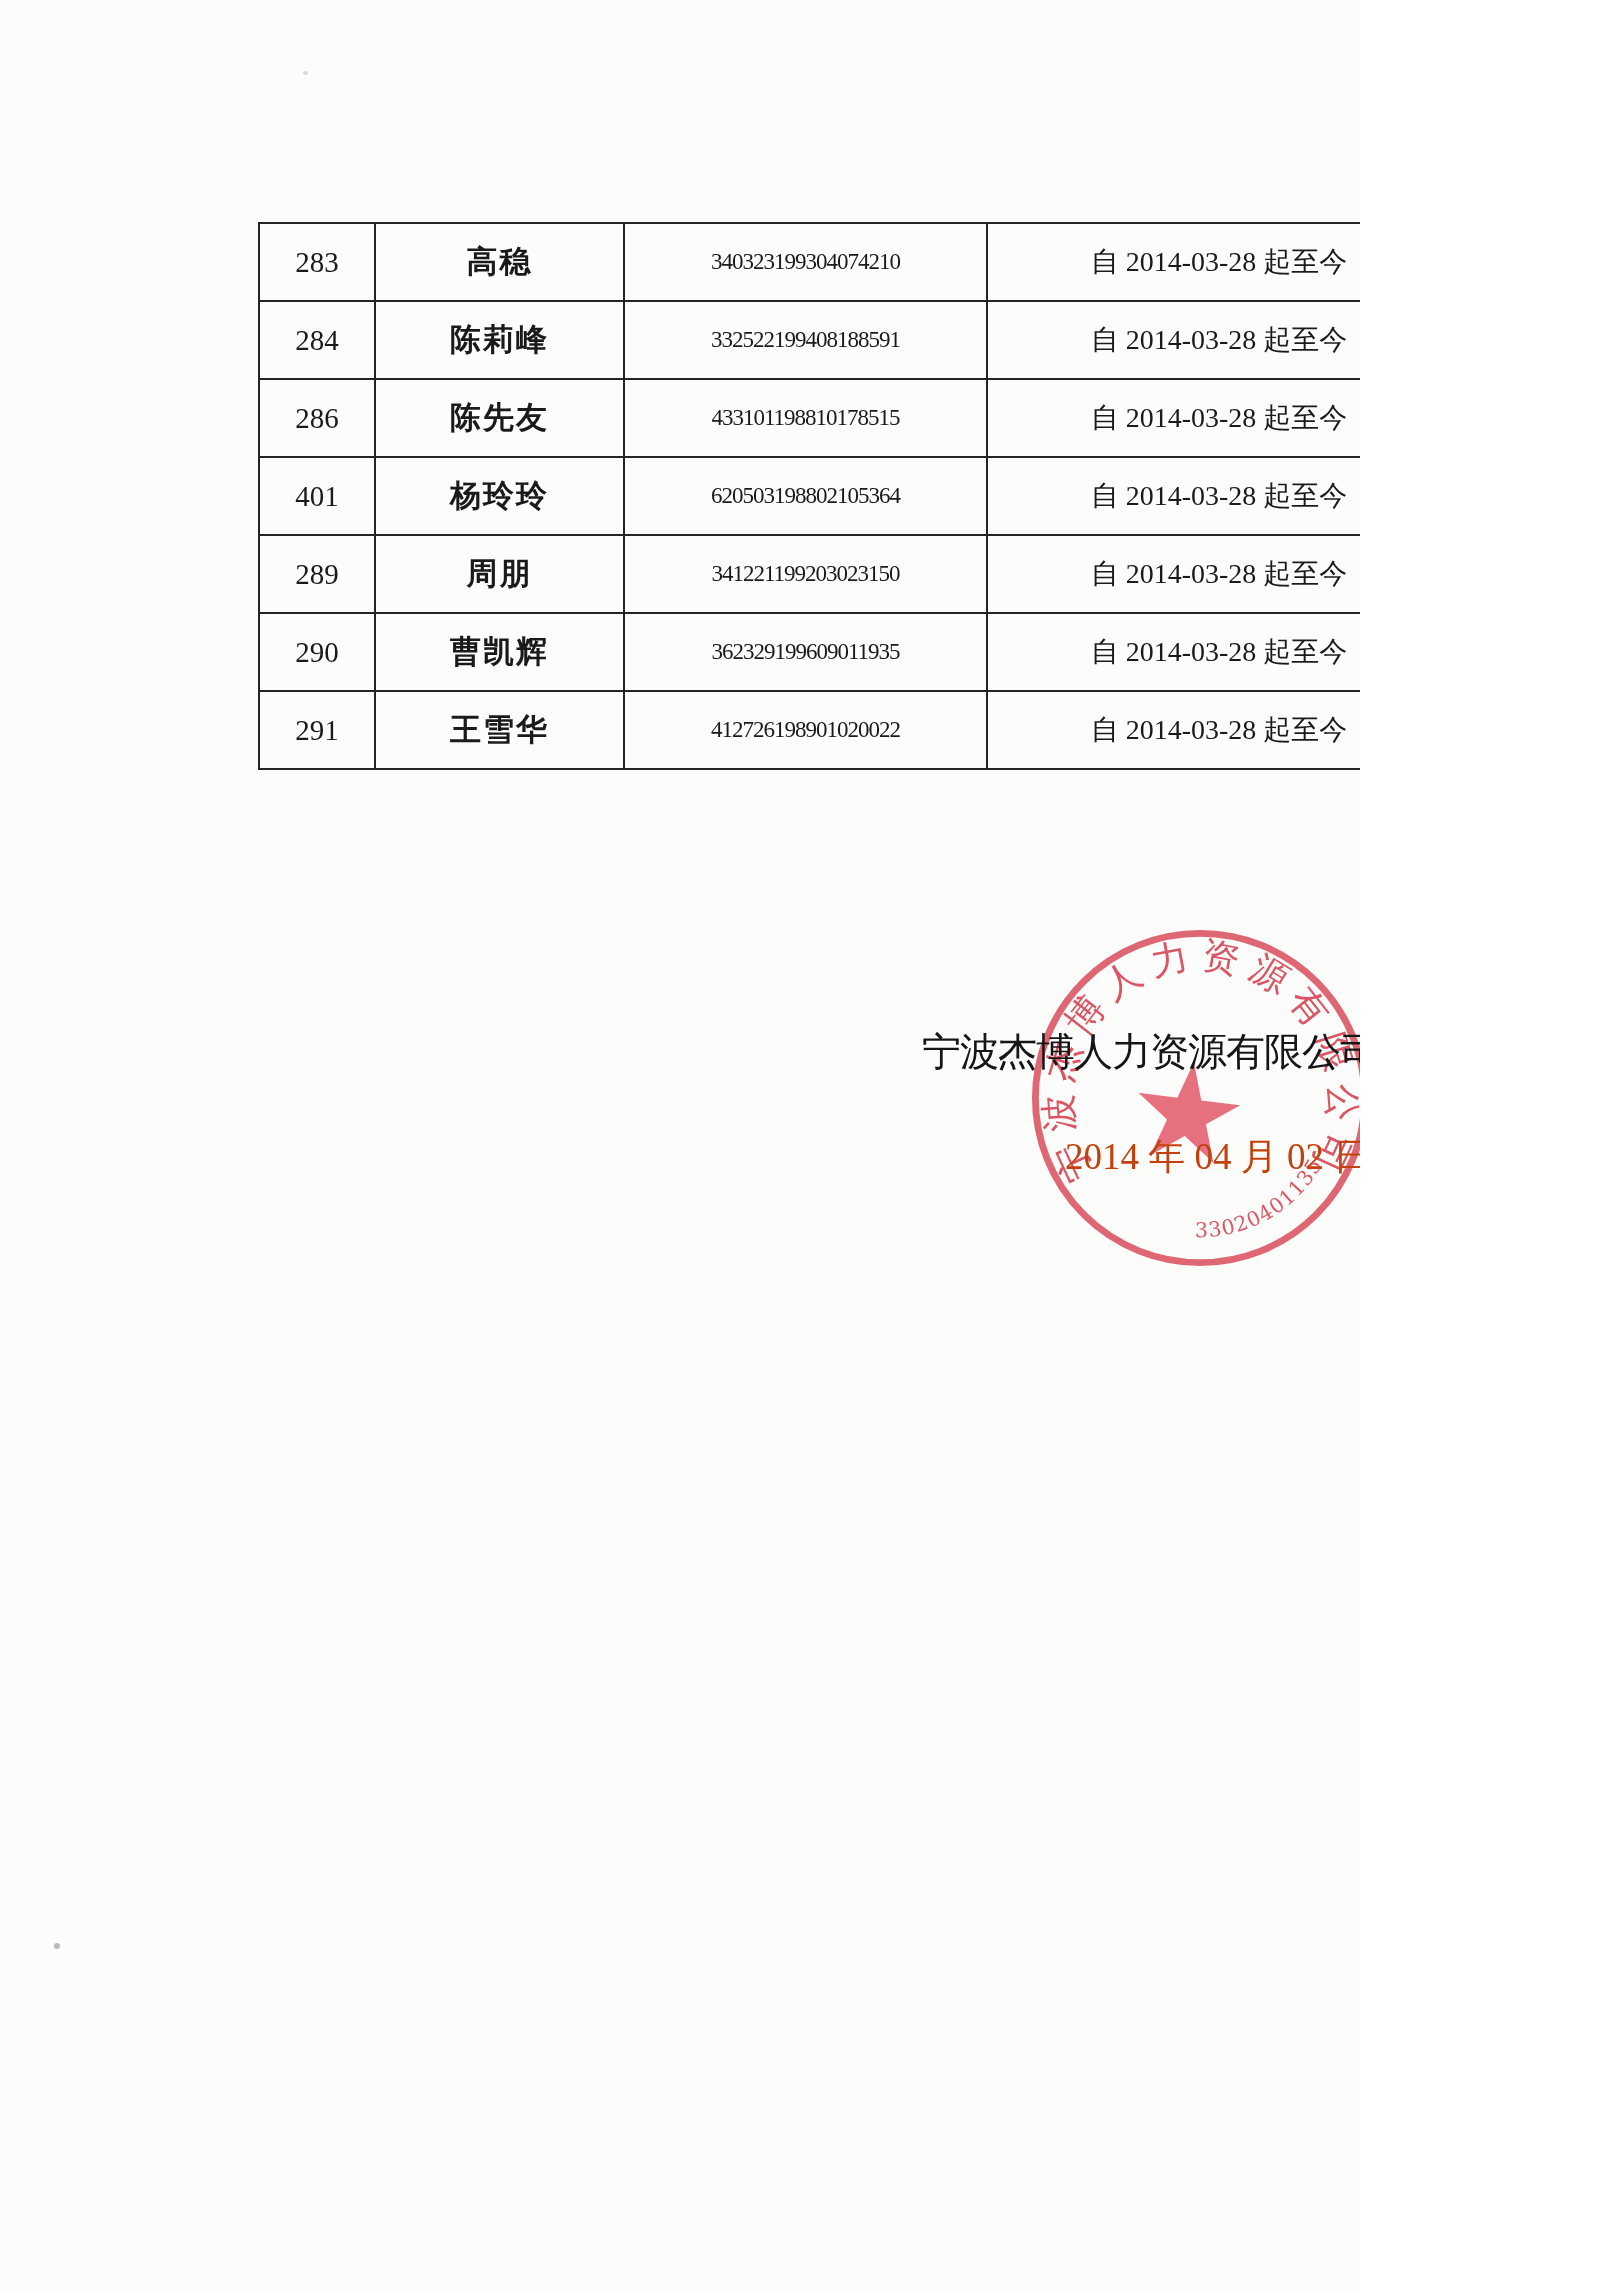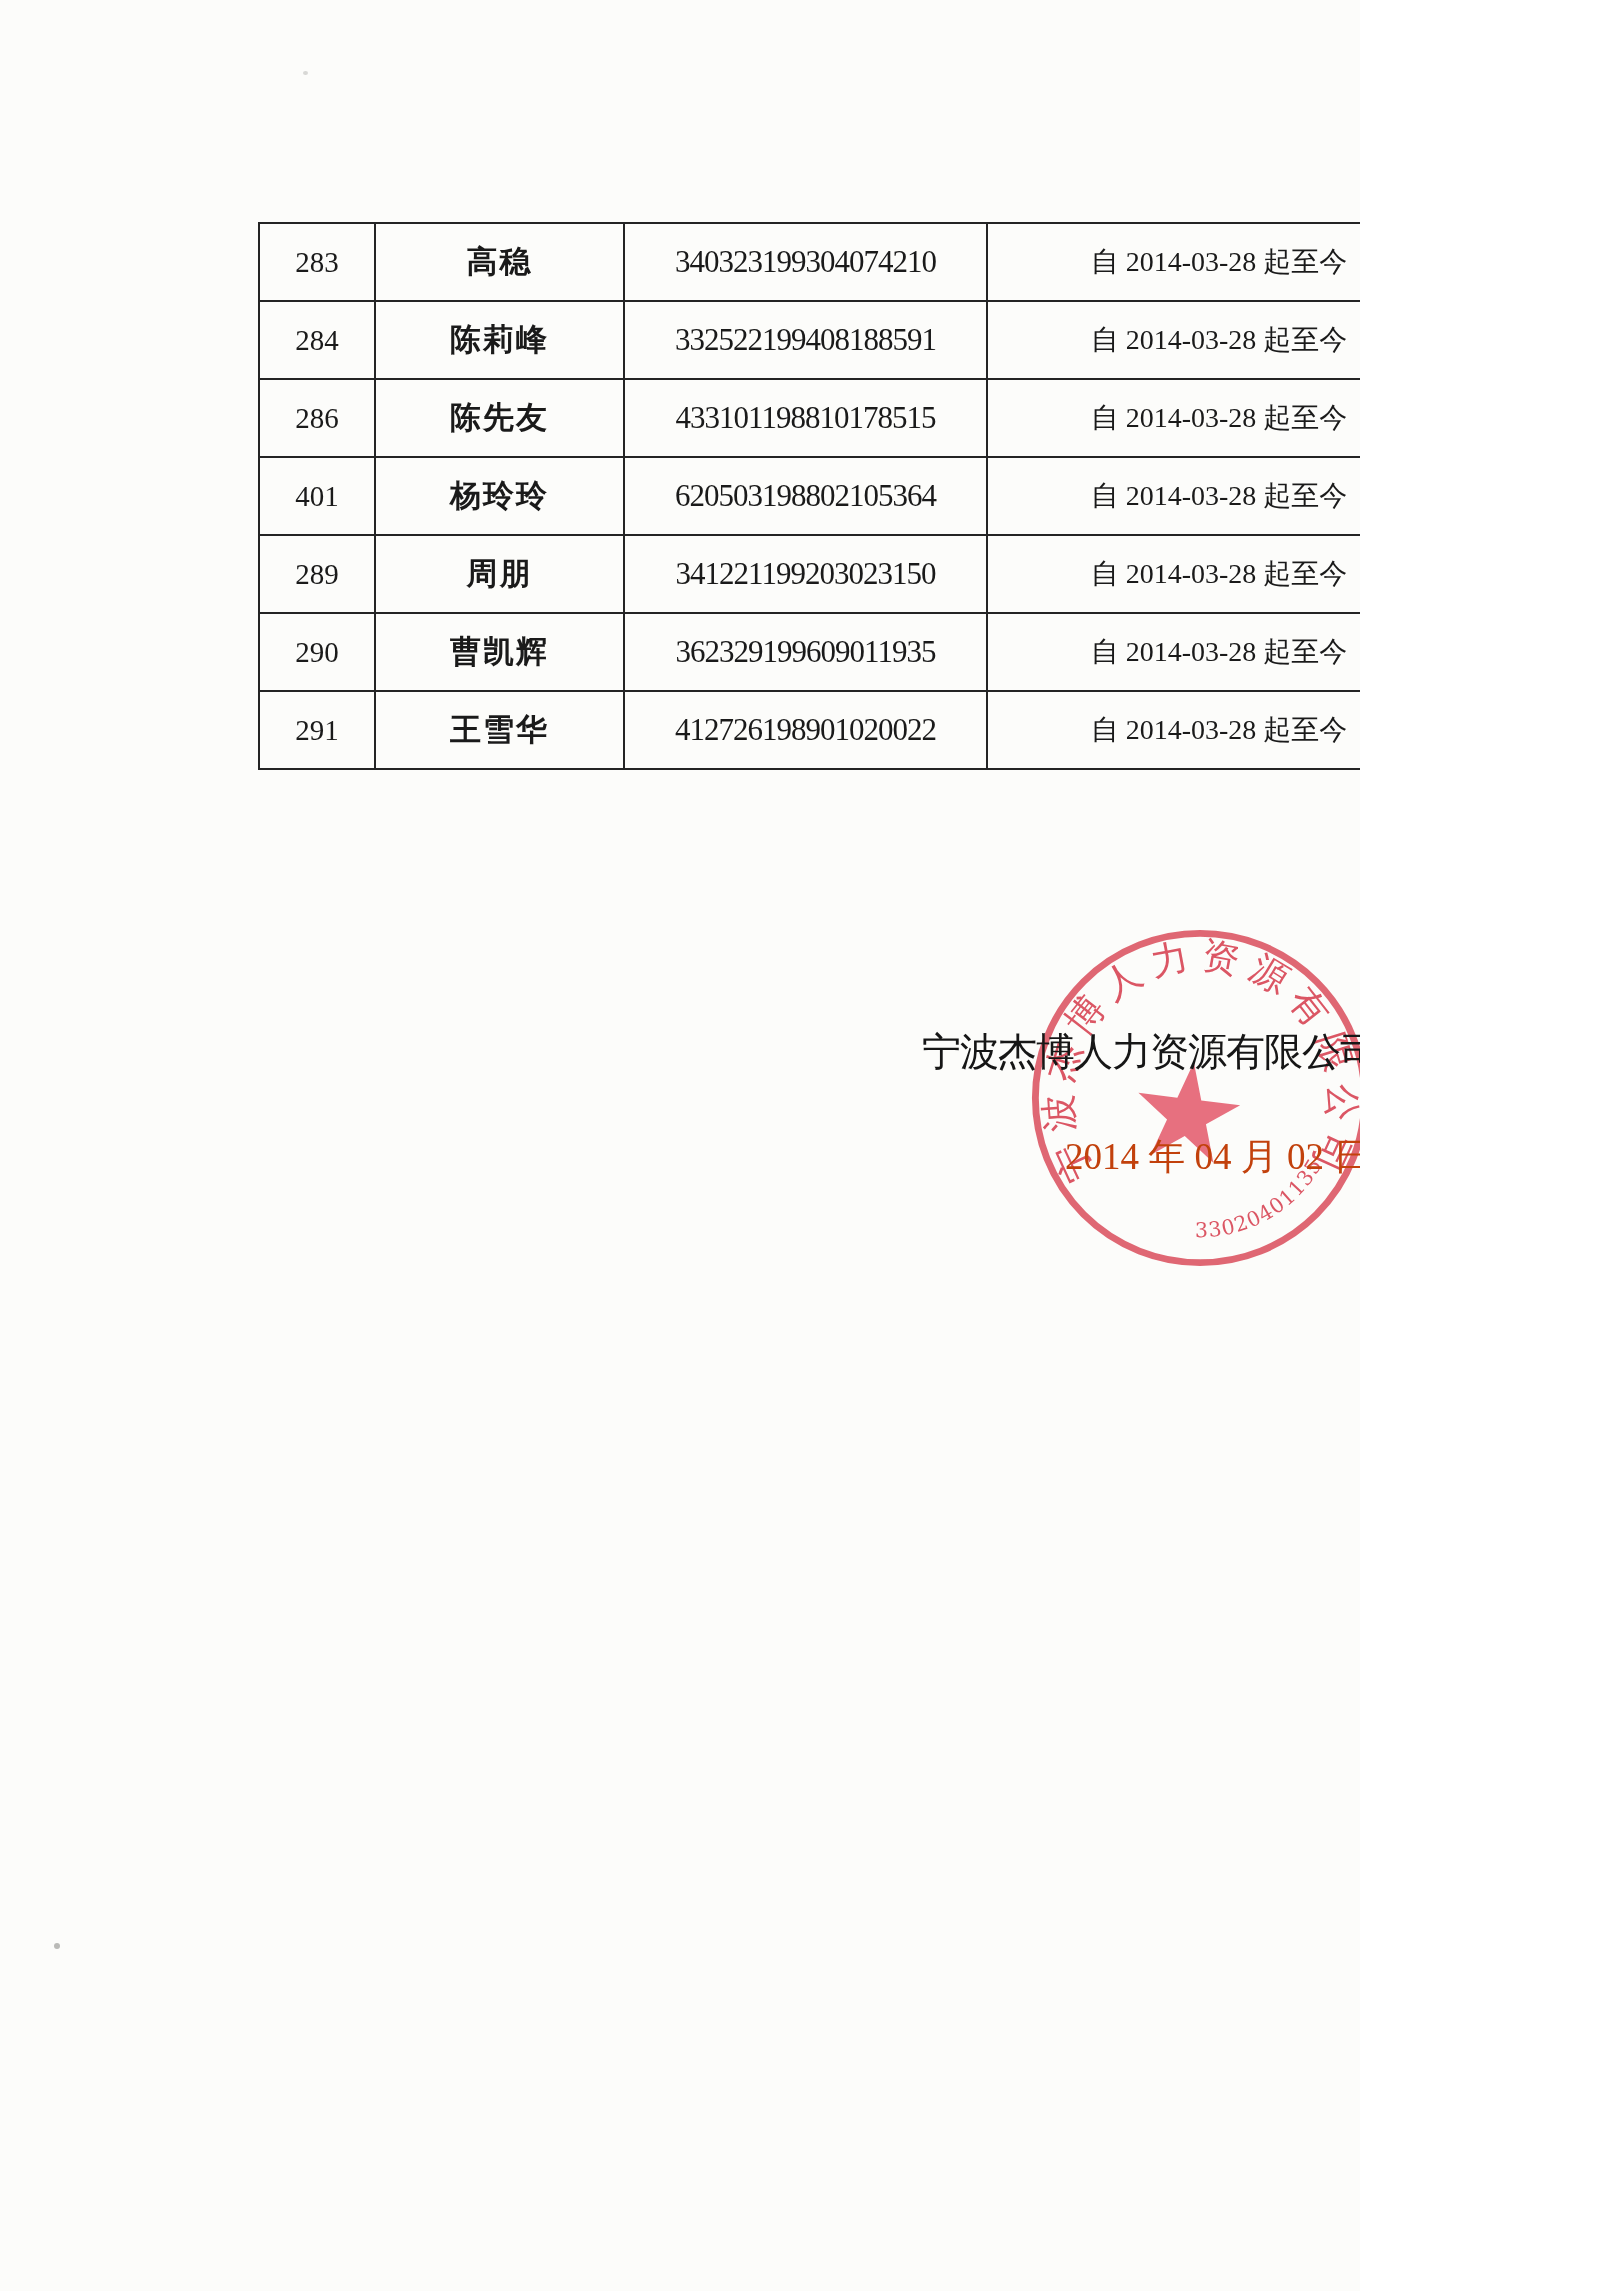--- a/index.html
+++ b/index.html
@@ -31,21 +31,21 @@
     border: 2px solid #242424;
     height: 76px;
     text-align: center;
     vertical-align: middle;
     padding: 0;
     overflow: hidden;
     white-space: nowrap;
   }
   td.cell-no     { font-size: 29px; }
   td.cell-name   { font-size: 31px; letter-spacing: 2px; font-weight: bold; }
-  td.cell-id     { font-size: 31px; letter-spacing: -1px; margin-left: 14px; }
+  td.cell-id     { font-size: 23px; letter-spacing: -1px; margin-left: 14px; }
   td.cell-period { font-size: 28px; border-radius: 25px; }
 
   
   .company-line {
     position: absolute;
     left: 922px;
     top: 1025px;
     font-size: 39px;
     letter-spacing: -1px;
     color: #161616;

